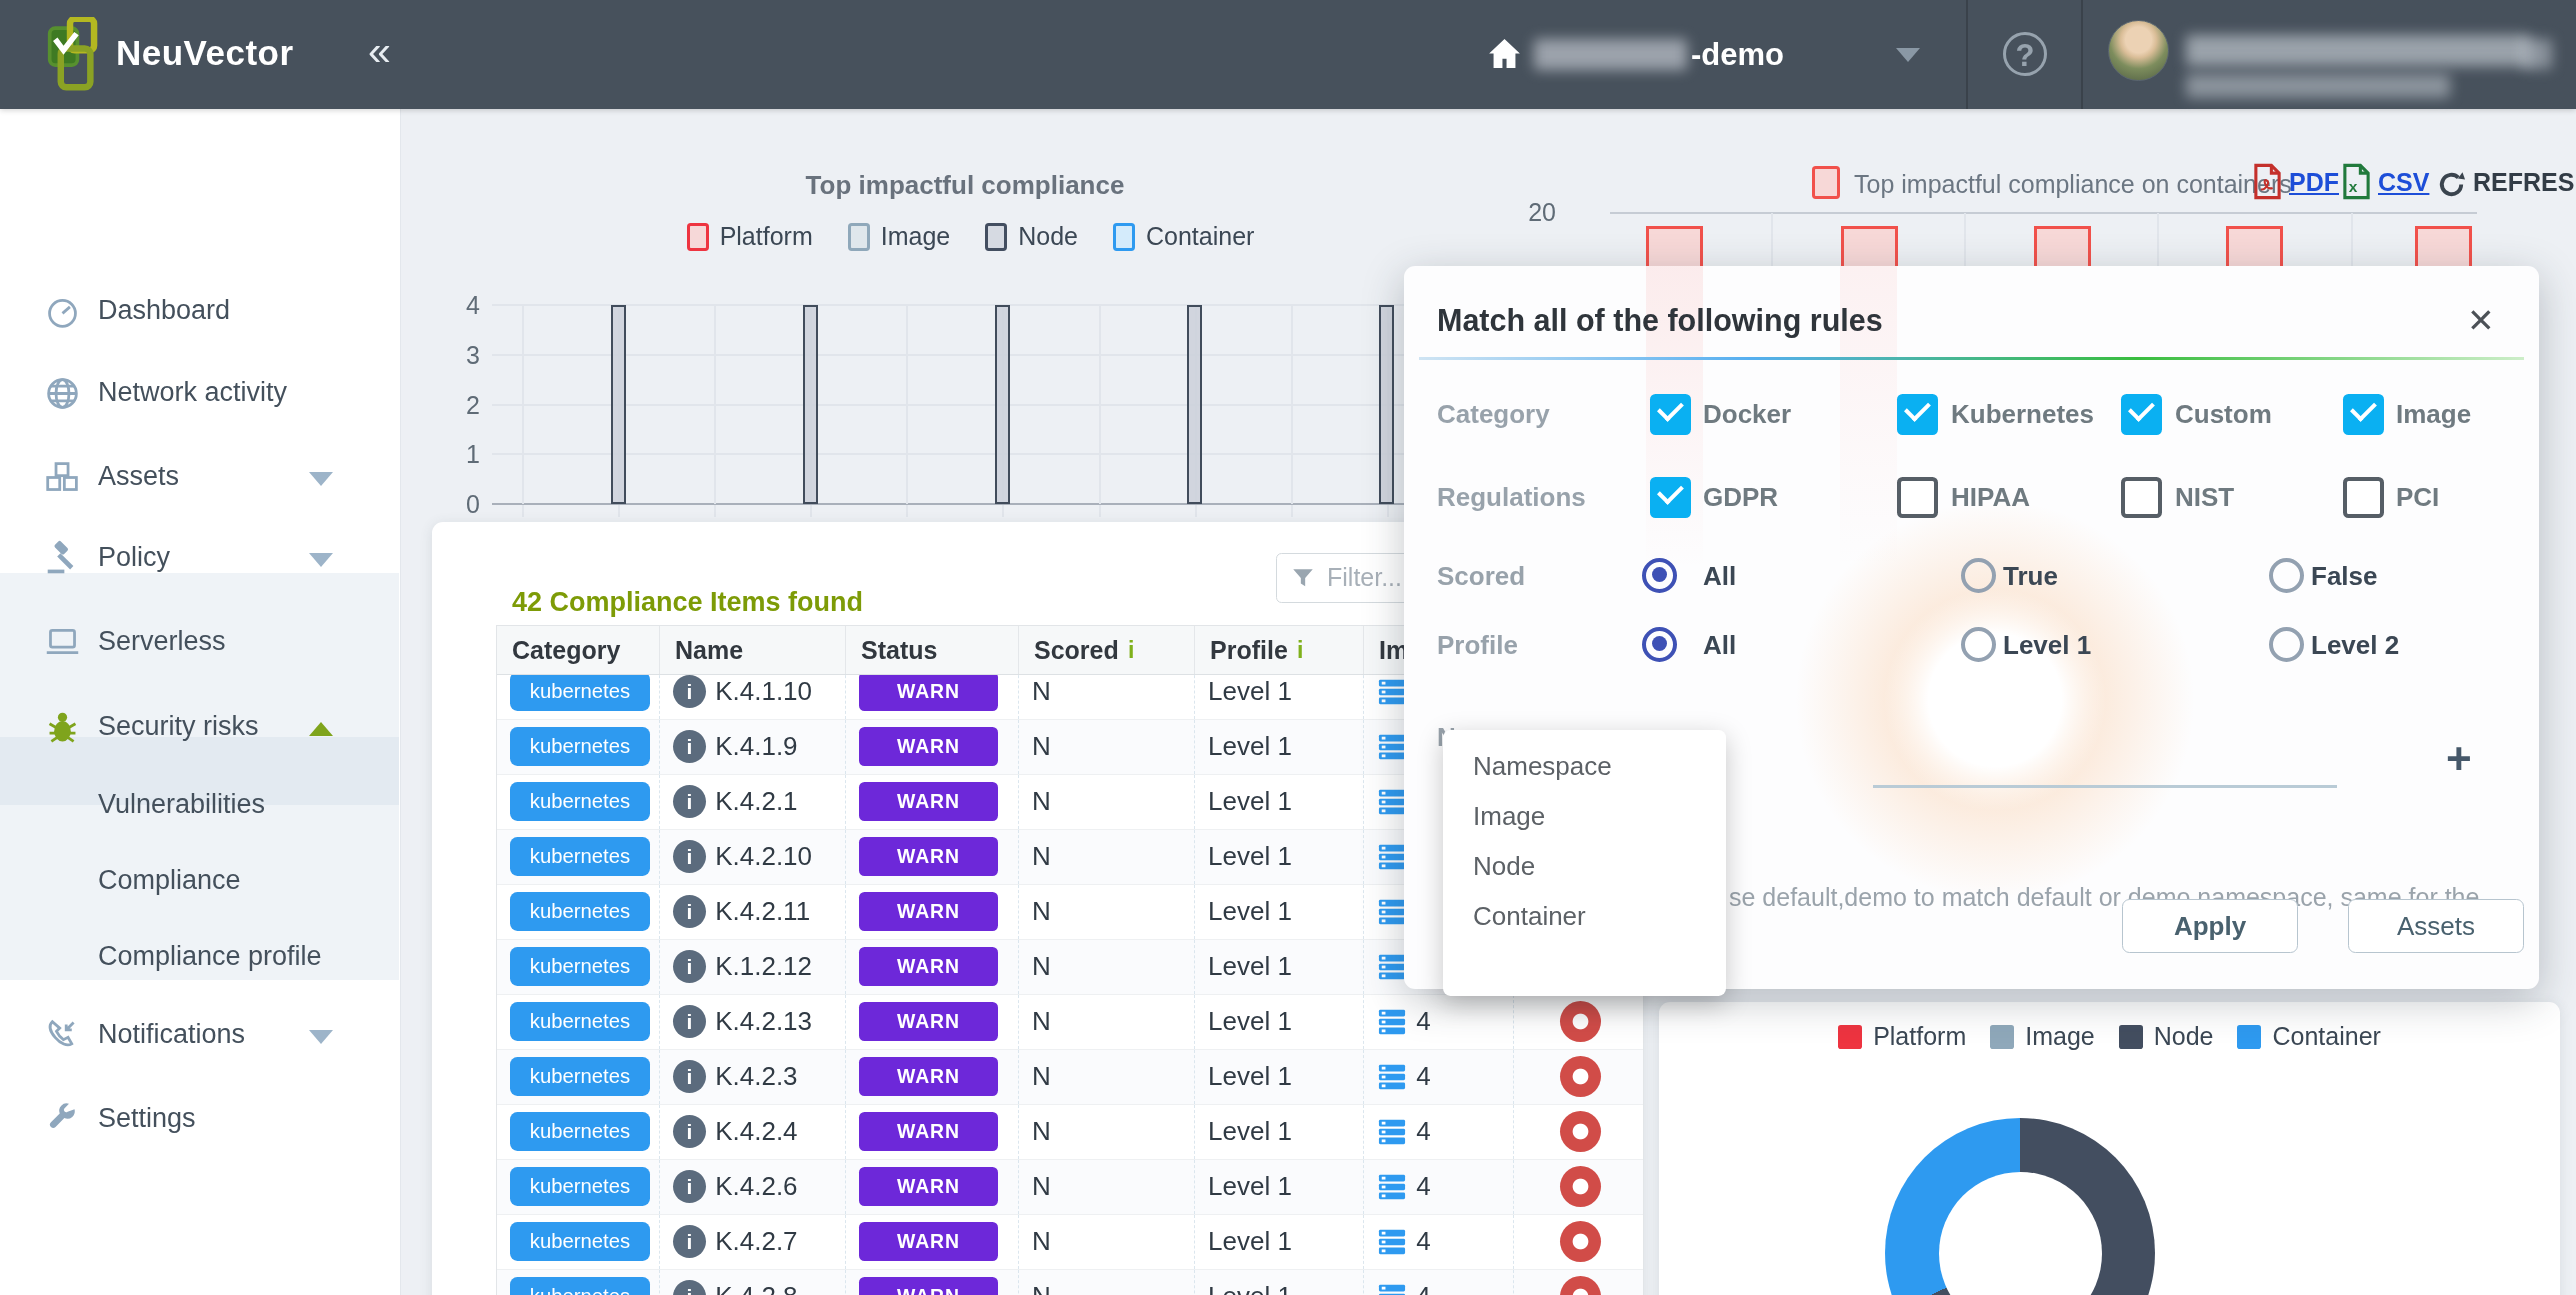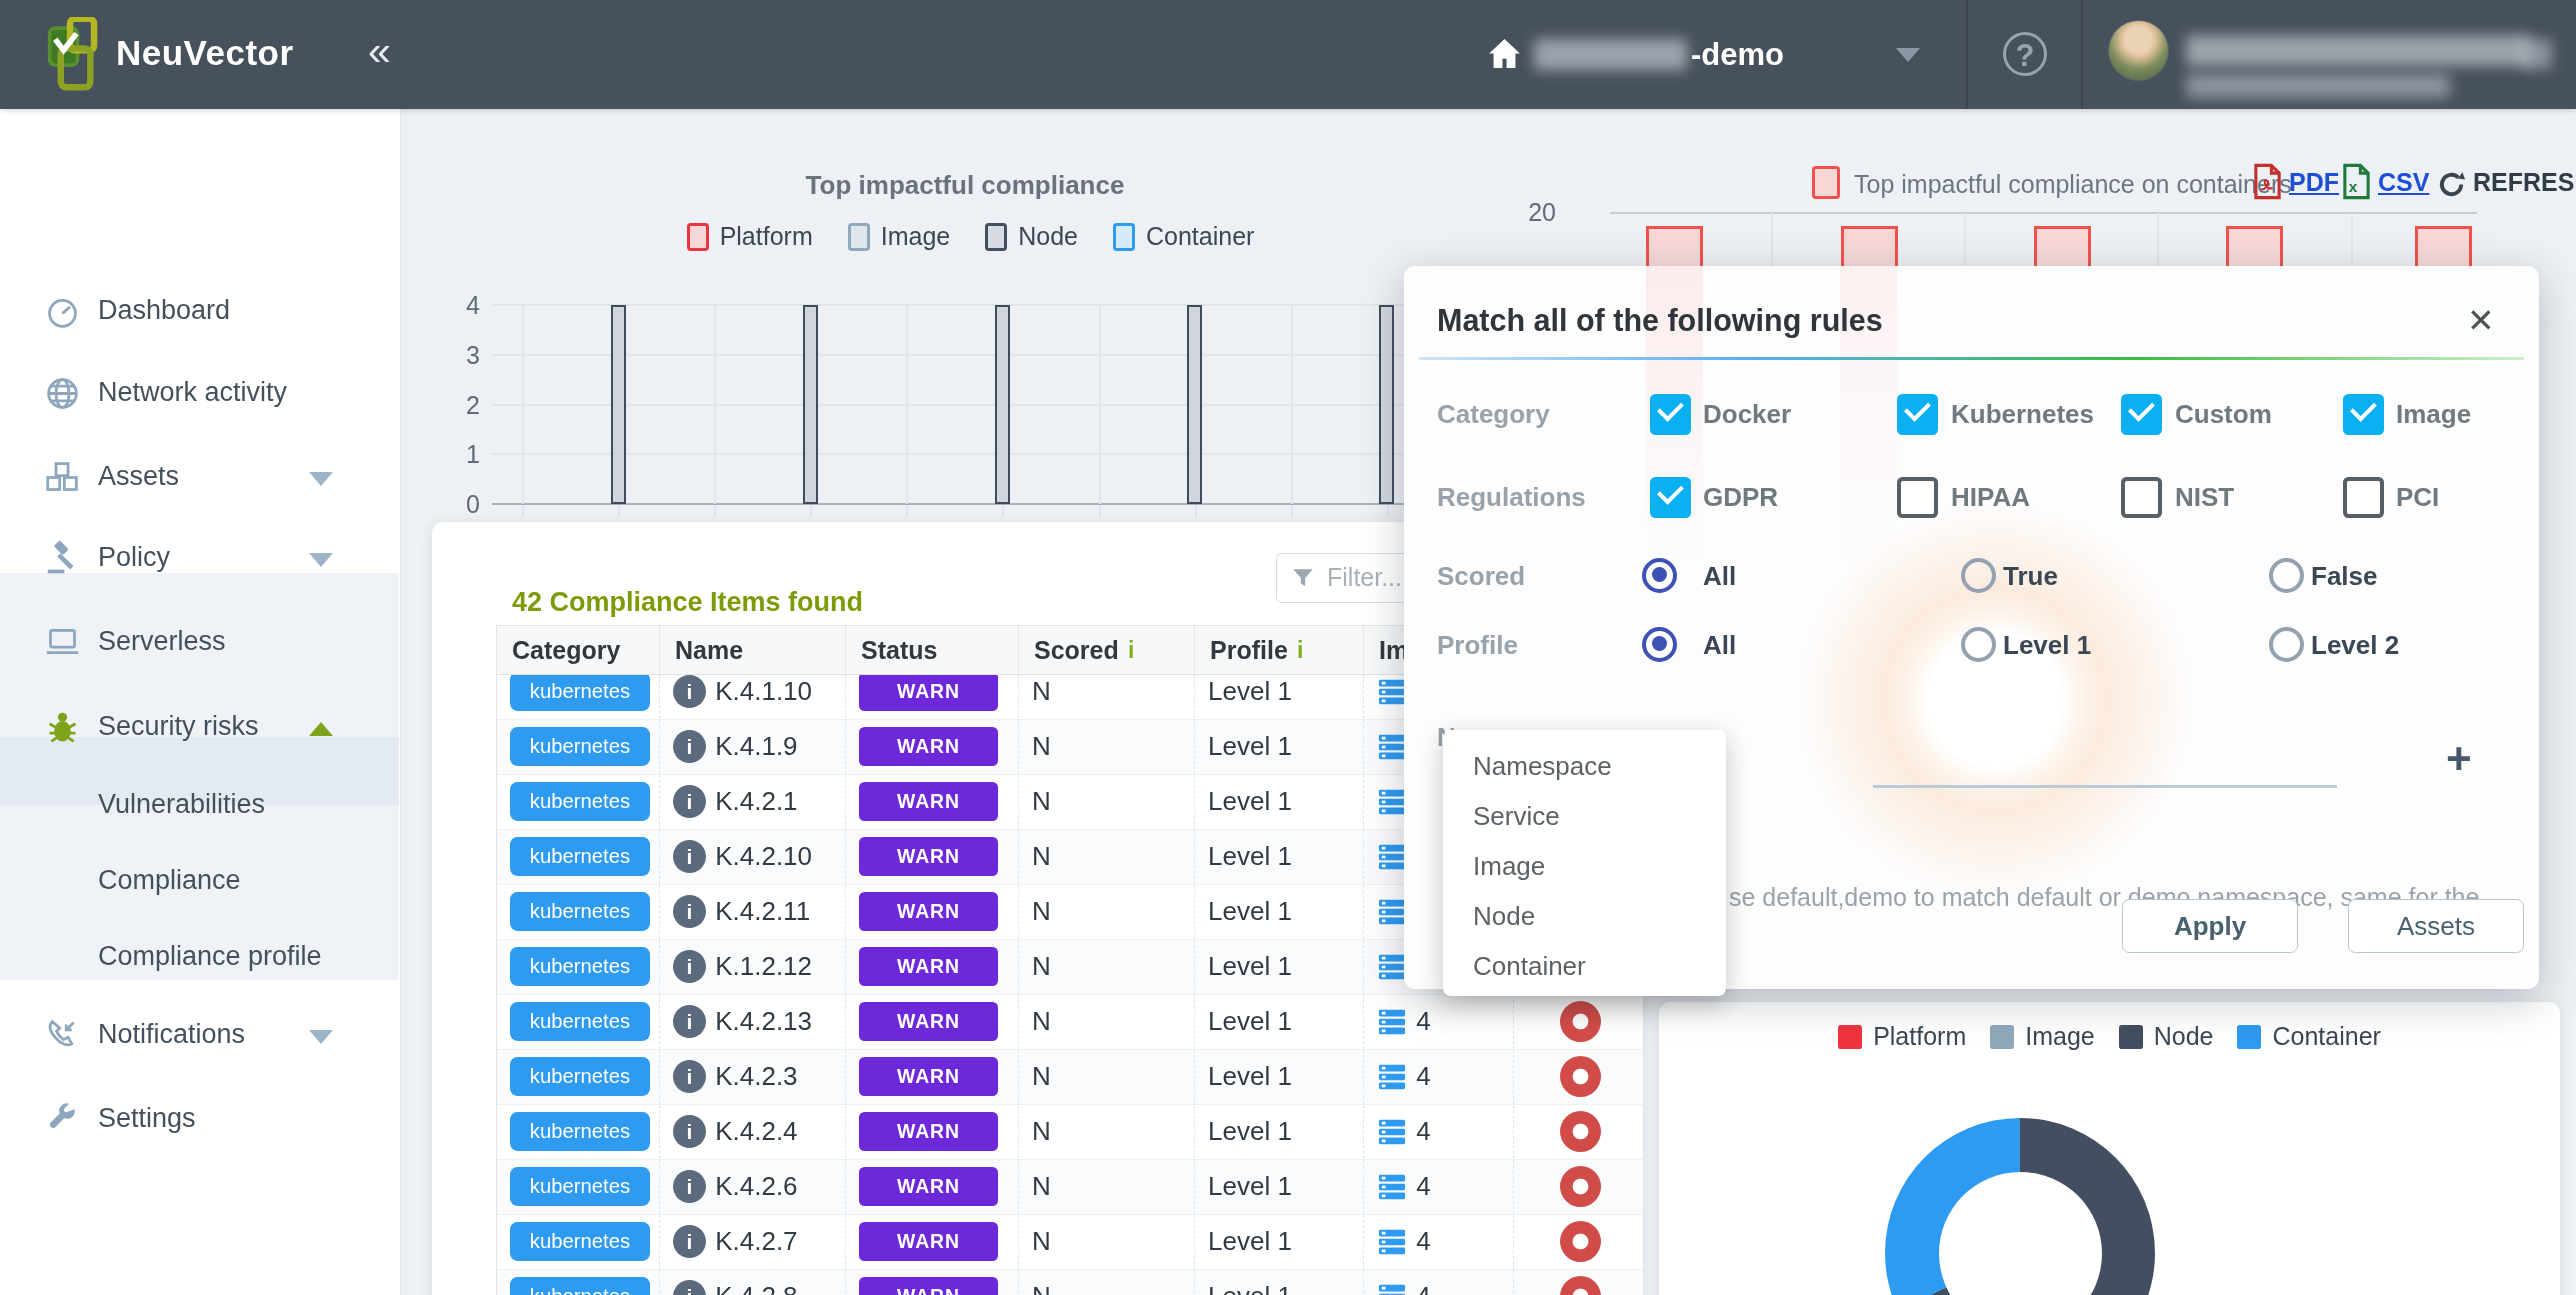--- a/index.html
+++ b/index.html
@@ -825,18 +825,17 @@
   <div id="m-name-label">Namespace</div>
   <div id="m-underline"></div>
   <div id="m-plus">+</div>
   <div id="m-hint">se default,demo to match default or demo namespace, same for the</div>
   <div id="btn-apply" class="m-btn">Apply</div>
   <div id="btn-reset" class="m-btn">Assets</div>
 </div>
 
 <div id="dropdown">
     <div class="dd-item">Namespace</div>
-    <div class="dd-item">Service</div>
     <div class="dd-item">Image</div>
     <div class="dd-item">Node</div>
     <div class="dd-item">Container</div>
   </div>
 
 
 </body></html>

